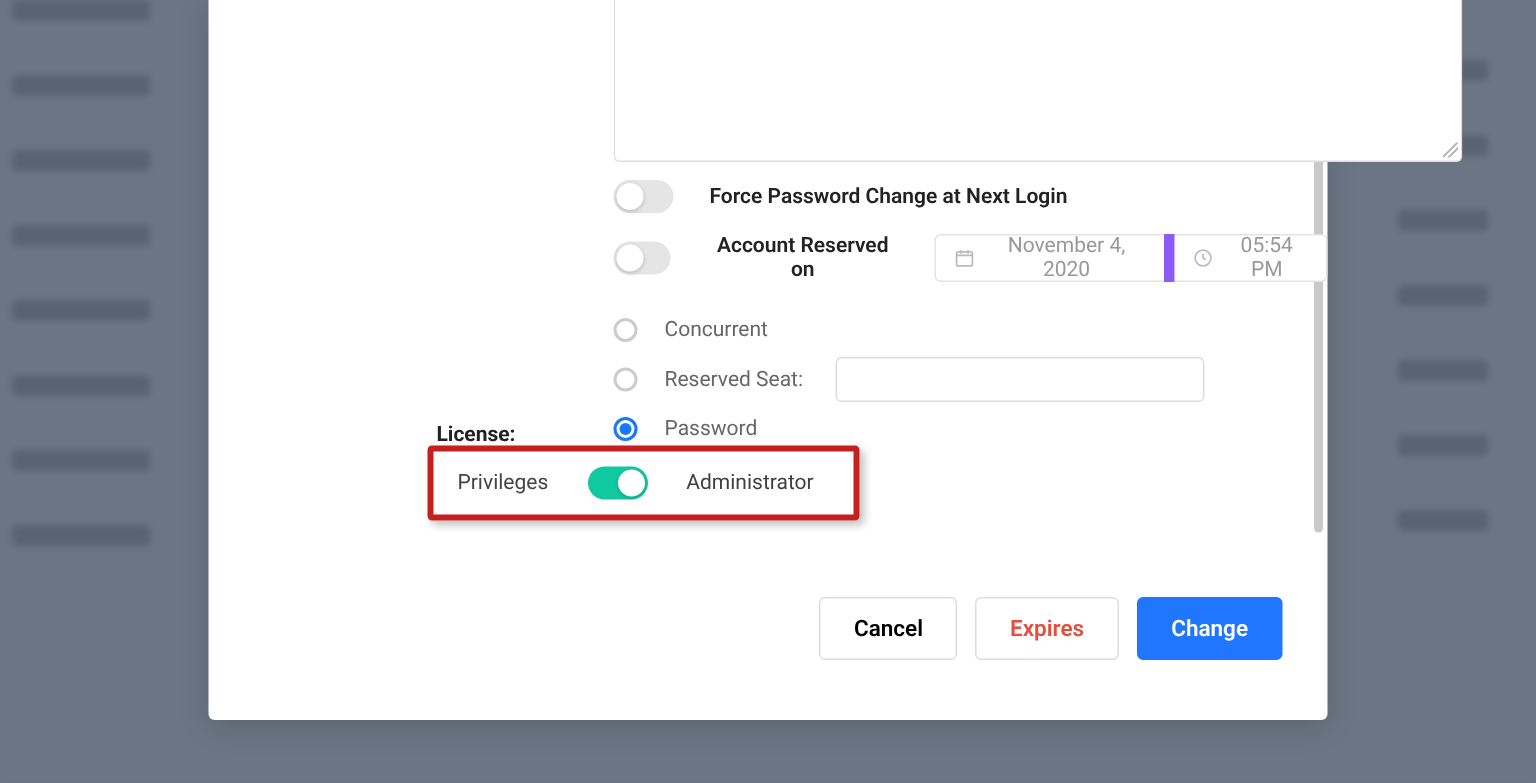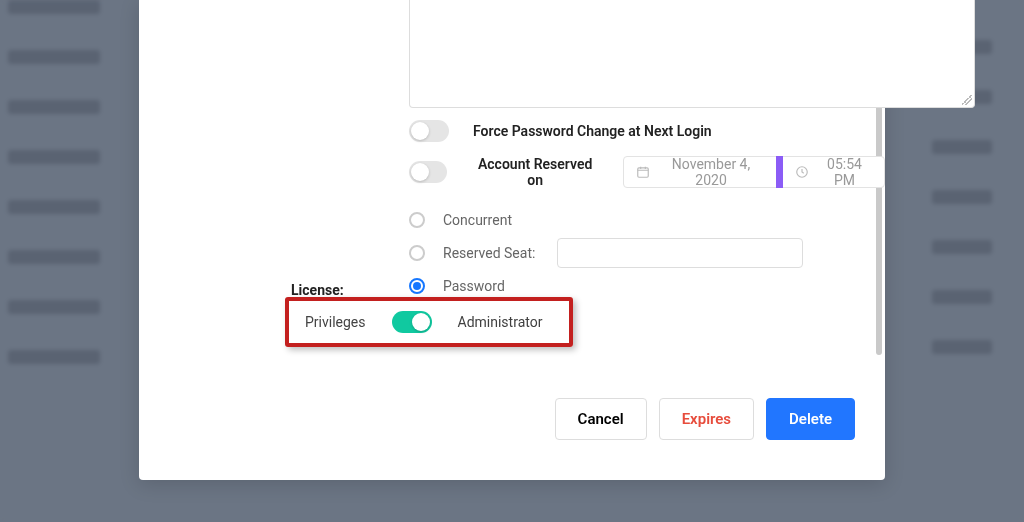--- a/index.html
+++ b/index.html
@@ -340,16 +340,16 @@
       <span class="priv-label">Privileges</span>
       <div class="toggle on">
           <div class="knob"></div>
         </div>
       <span class="radio-label" style="color:#404040">Administrator</span>
     </div>
 
     <div class="footer">
       <div class="btn">Cancel</div>
       <div class="btn delete">Expires</div>
-      <div class="btn primary">Delete</div>
+      <div class="btn primary">Change</div>
     </div>
   </div>
 </div>
 
 </body></html>

